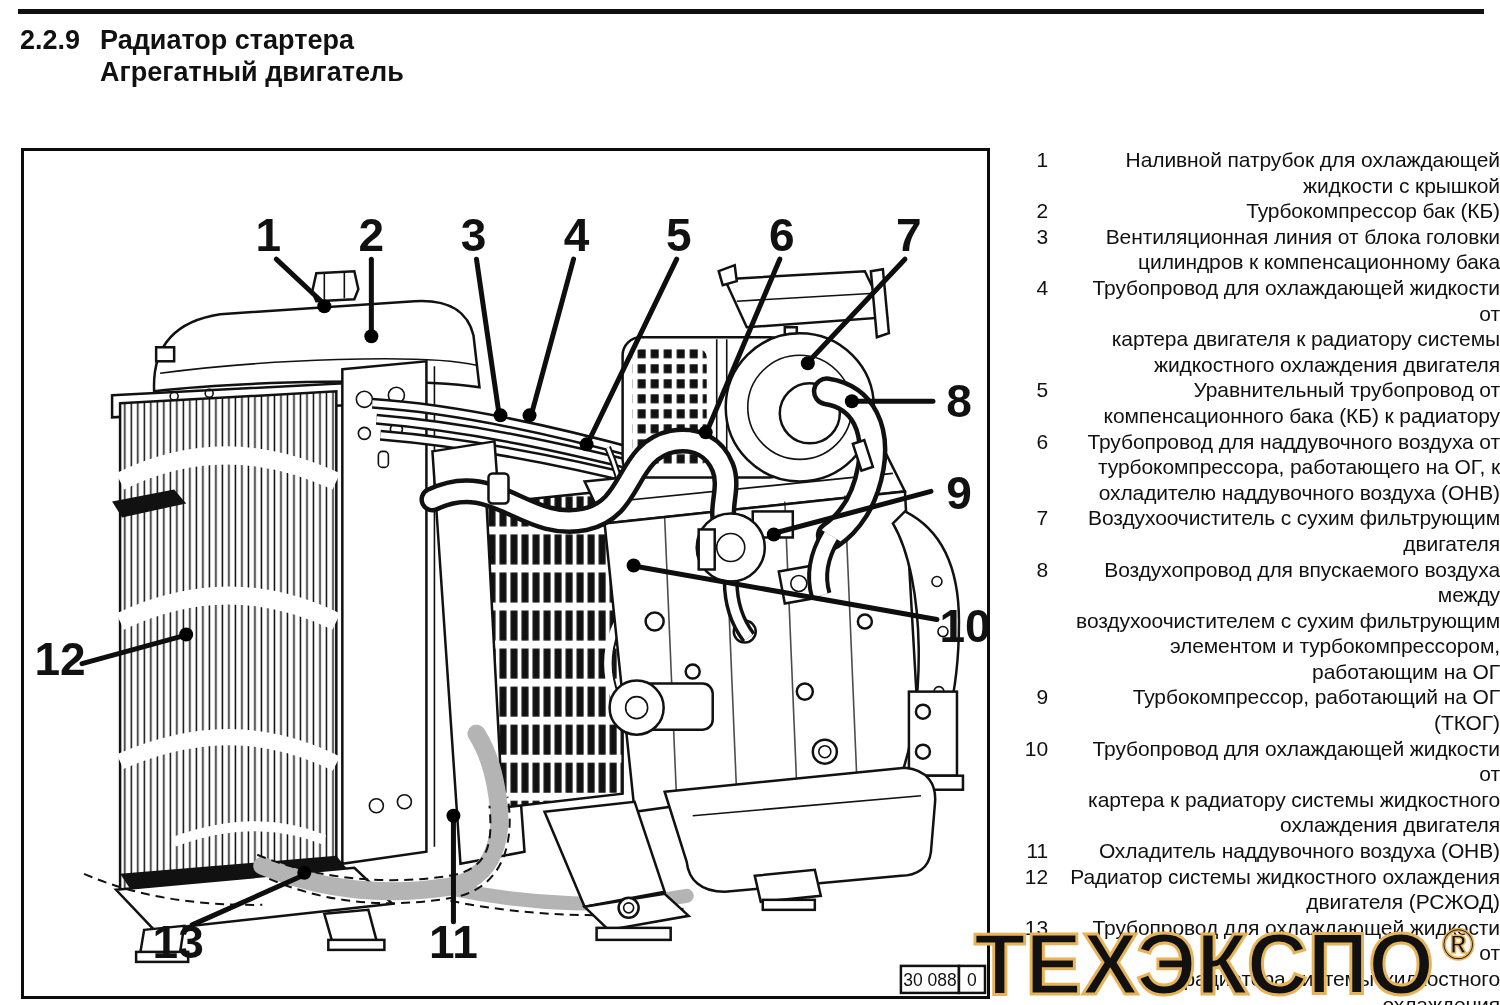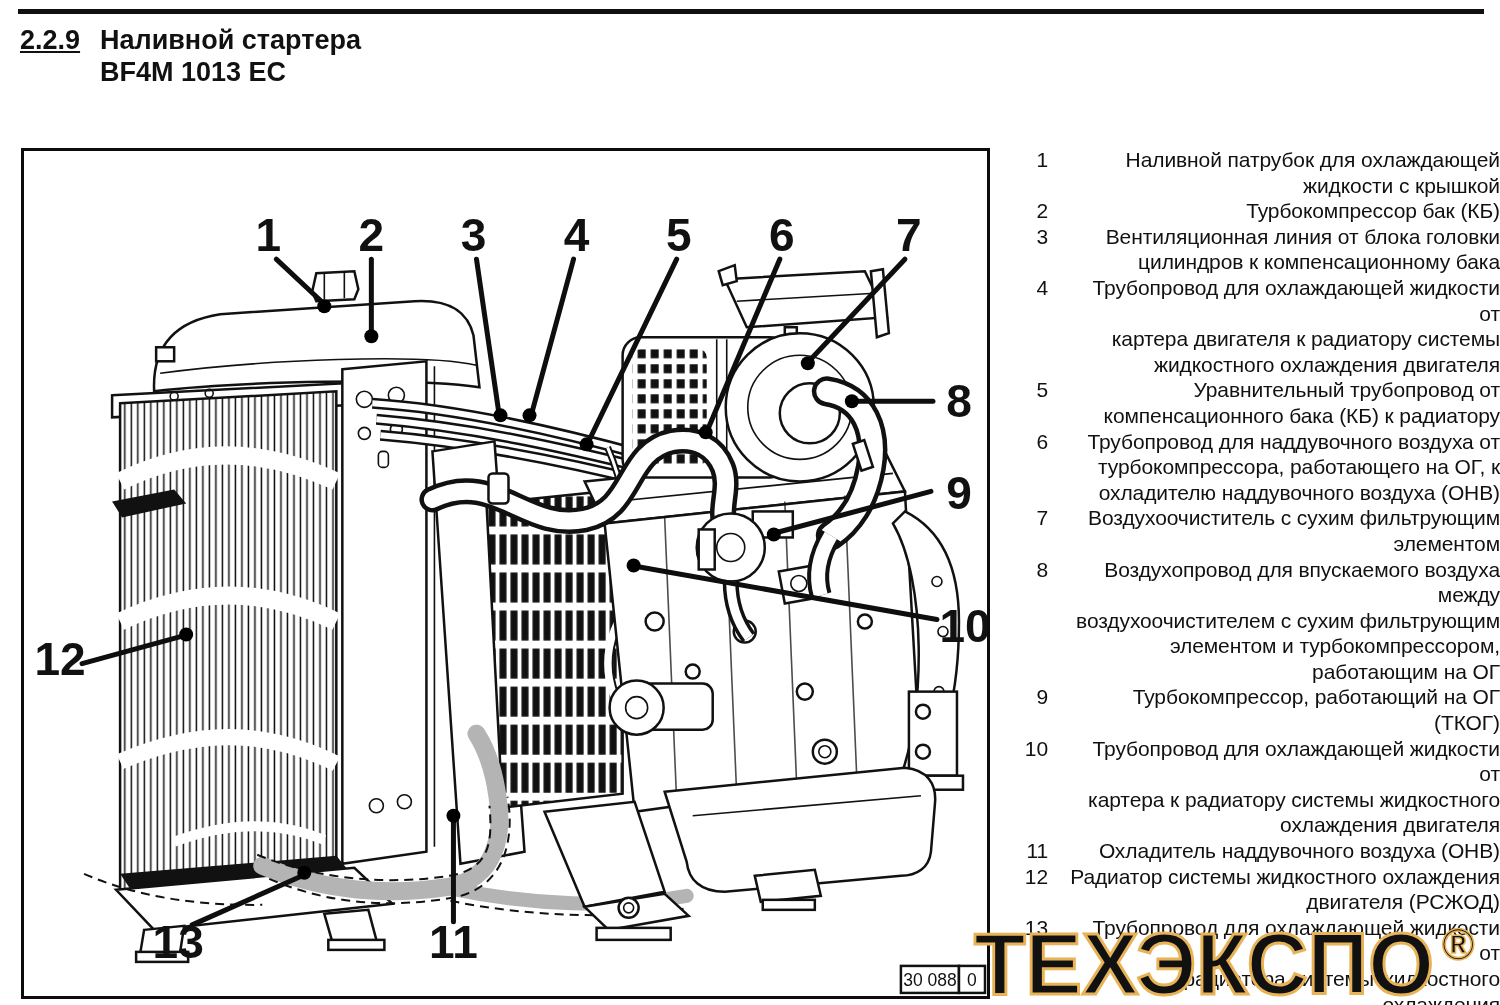--- a/index.html
+++ b/index.html
@@ -1,21 +1,21 @@
 <!DOCTYPE html>
 <html><head>
 <meta charset="utf-8">
 <style>
   html,body{margin:0;padding:0;background:#fff;}
   .page{position:relative;width:1500px;height:1005px;background:#fff;overflow:hidden;
         font-family:"Liberation Sans","DejaVu Sans",sans-serif;color:#111;}
   .top-rule{position:absolute;left:18px;right:16px;top:9px;height:5px;background:#101010;}
   .heading{position:absolute;left:20px;top:24px;display:flex;font-weight:bold;
            font-size:27px;line-height:32px;}
-  .heading .sec{width:80px;flex:none;text-decoration:underline;}
+  .heading .sec{width:80px;flex:none;}
   .figure-frame{position:absolute;left:21px;top:148px;width:969px;height:851px;
                 border:3px solid #0c0c0c;box-sizing:border-box;background:#fff;}
   .figure-frame svg{position:absolute;left:0;top:0;width:963px;height:845px;display:block;}
   .legend{position:absolute;left:1022px;top:147px;width:478px;font-size:21px;
           line-height:25.6px;letter-spacing:-0.1px;}
   .legend-row{display:flex;}
   .legend-num{width:26px;flex:none;text-align:right;margin-right:20px;}
   .legend-text{flex:1;white-space:pre-line;text-align:right;}
   .watermark{position:absolute;left:972px;top:922px;width:528px;height:84px;}
   svg text{fill:#111;}
@@ -28,22 +28,22 @@
 </head>
 <body>
 
 <div class="page">
 
   <div class="top-rule"></div>
 
   <div class="heading">
     <span class="sec">2.2.9</span>
     <div>
-      <div>Наливной стартера</div>
-      <div>BF4M 1013 EC</div>
+      <div>Радиатор стартера</div>
+      <div>Агрегатный двигатель</div>
     </div>
   </div>
 
   <div class="figure-frame">
     <svg viewBox="0 0 962 844">
       <defs>
         <pattern id="fins" width="6.5" height="8" patternUnits="userSpaceOnUse">
           <rect width="6.5" height="8" fill="#fff"></rect>
           <line x1="3.2" y1="0" x2="3.2" y2="8" stroke="#111" stroke-width="1.5"></line>
         </pattern>
@@ -287,21 +287,21 @@
       </div>
     <div class="legend-row">
         <span class="legend-num">6</span>
         <span class="legend-text">Трубопровод для наддувочного воздуха от
 турбокомпрессора, работающего на ОГ, к
 охладителю наддувочного воздуха (ОНВ)</span>
       </div>
     <div class="legend-row">
         <span class="legend-num">7</span>
         <span class="legend-text">Воздухоочиститель с сухим фильтрующим
-элементом</span>
+двигателя</span>
       </div>
     <div class="legend-row">
         <span class="legend-num">8</span>
         <span class="legend-text">Воздухопровод для впускаемого воздуха между
 воздухоочистителем с сухим фильтрующим
 элементом и турбокомпрессором,
 работающим на ОГ</span>
       </div>
     <div class="legend-row">
         <span class="legend-num">9</span>

